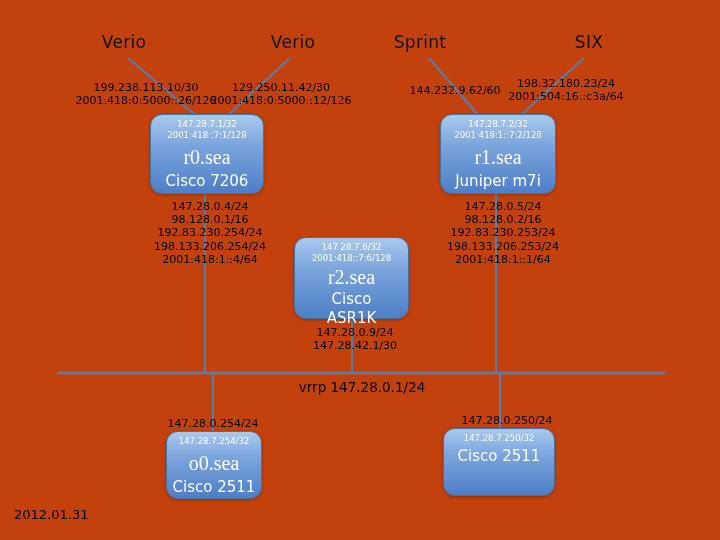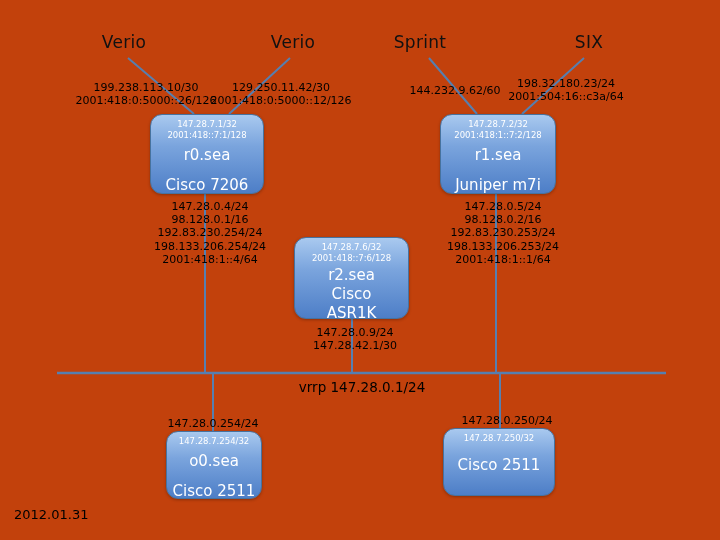--- a/index.html
+++ b/index.html
@@ -7,22 +7,22 @@
   body { font-family:"DejaVu Sans", sans-serif; }
   .canvas { position:relative; width:720px; height:540px; background:#c2410c; overflow:hidden; }
   .lines { position:absolute; left:0; top:0; width:720px; height:540px; }
   .provider-label { position:absolute; transform:translateX(-50%); font-size:17px; color:#111111; letter-spacing:.3px; }
   .anno { position:absolute; transform:translateX(-50%); font-size:11px; line-height:1.2; color:#000000;
           text-align:center; white-space:pre-line; }
   .node { position:absolute; border-radius:12px; border:1px solid #46729f; color:#ffffff; text-align:center;
           padding-top:4px; box-shadow:0 1px 3px rgba(0,0,0,.28);
           background:linear-gradient(180deg,#a9c9ef 0%, #7aa4dd 40%, #4d7ec7 100%); }
   .node .lo { font-size:8.5px; line-height:1.3; white-space:pre-line; }
-  .node .name { font-size:15px; margin-top:5px; }
-  .node .model { font-size:15px; margin-top:12px; line-height:1.25; white-space:pre-line; }
+  .node .name { font-size:20px; margin-top:5px;font-family:Liberation Serif, serif; }
+  .node .model { font-size:15px; margin-top:3px; line-height:1.25; white-space:pre-line; }
   .node.compact .name { margin-top:2px; }
   .node.compact .model { margin-top:1px; }
   .vrrp-label { position:absolute; transform:translateX(-50%); font-size:13.5px; color:#000000; }
   .date-label { position:absolute; font-size:13px; color:#000000; }
 </style>
 </head>
 <body>
 
 <div class="canvas">
 

